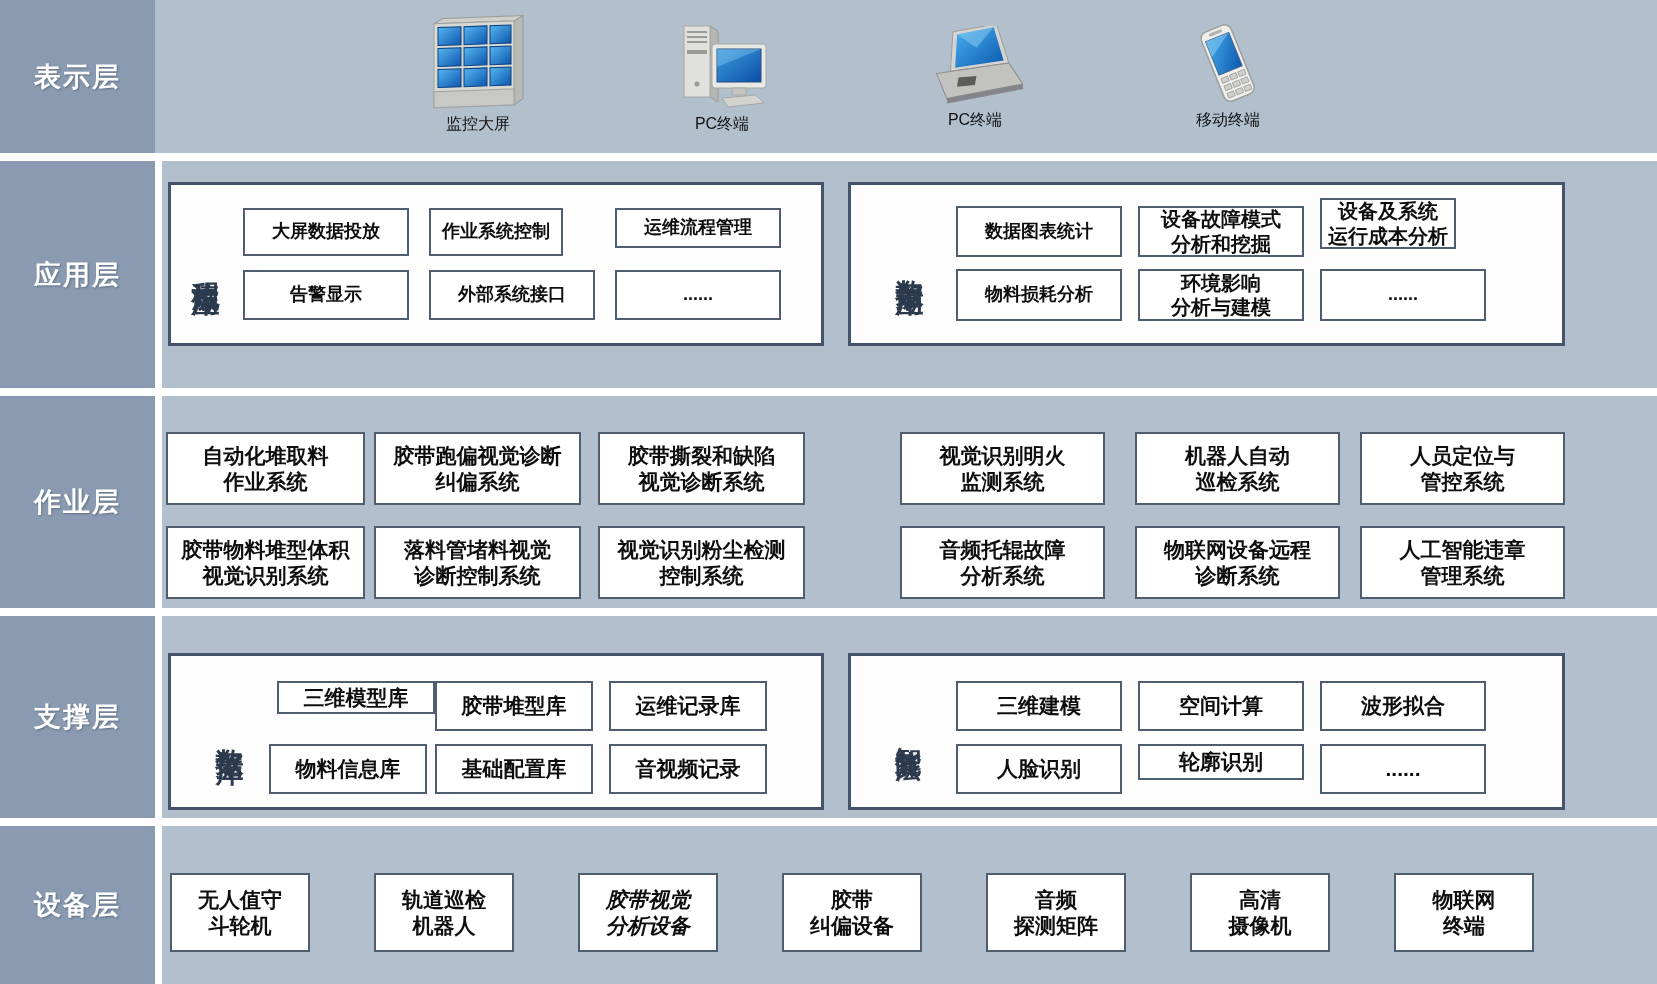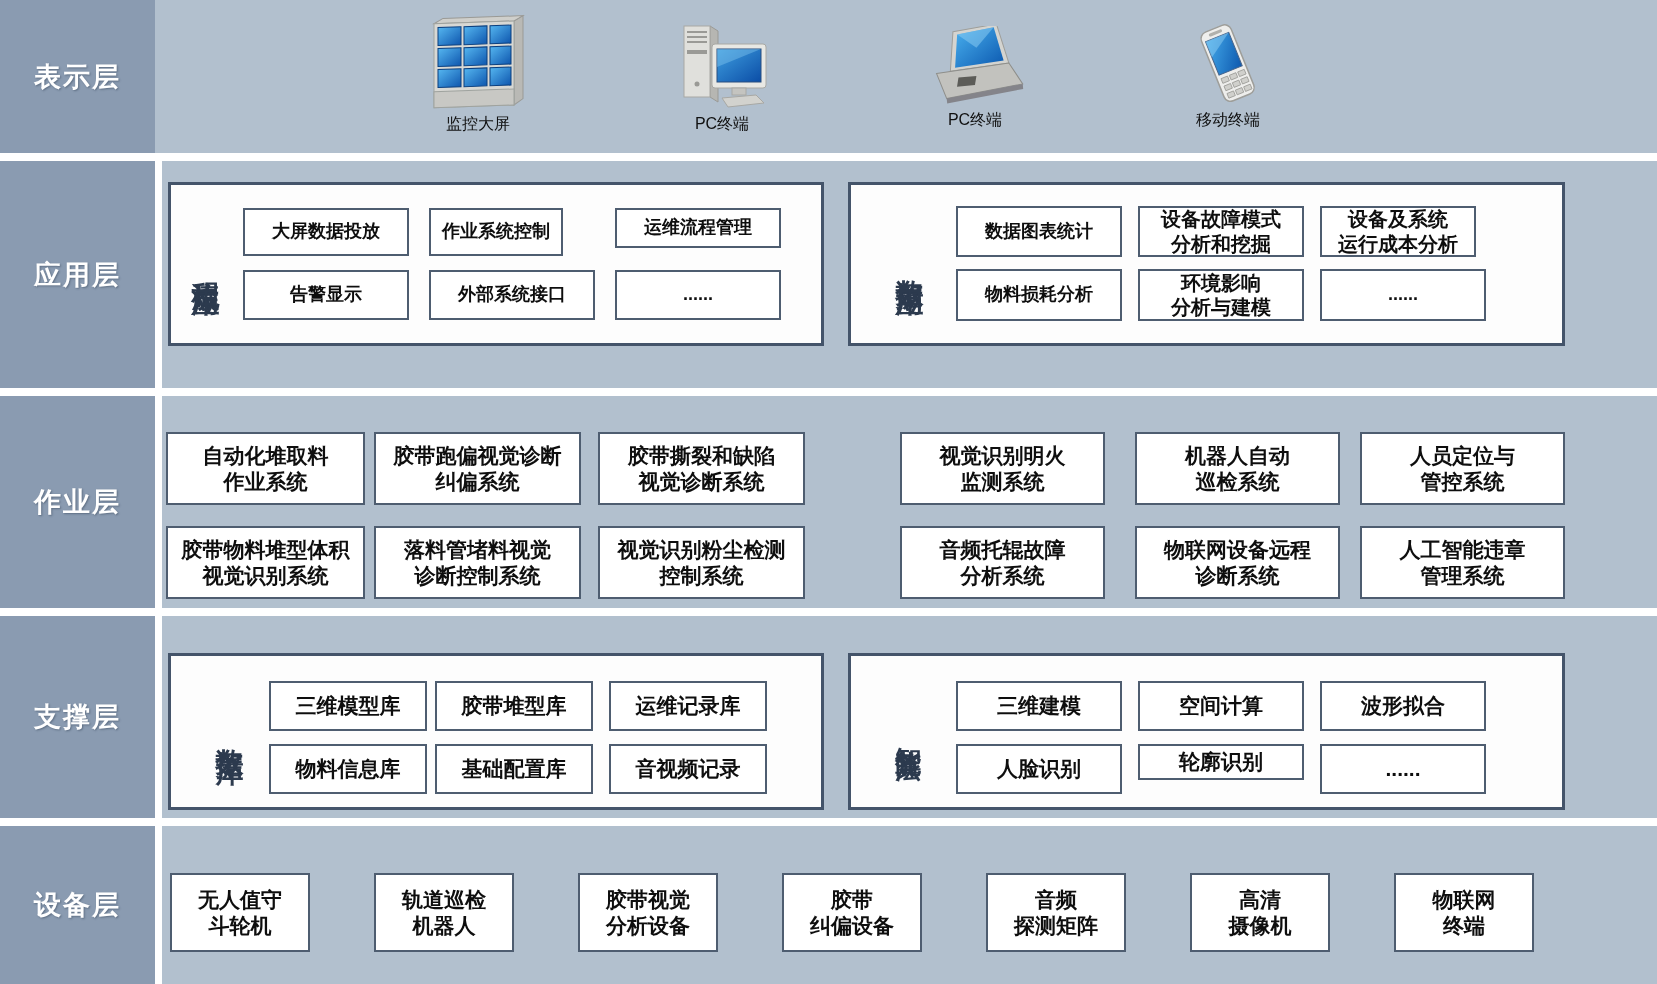--- a/index.html
+++ b/index.html
@@ -171,21 +171,21 @@
       <div class="wbox fs22" style="left:72px;  top:85px; width:166px; height:50px;">告警显示</div>
       <div class="wbox fs22" style="left:258px; top:85px; width:166px; height:50px;">外部系统接口</div>
       <div class="wbox fs22" style="left:444px; top:85px; width:166px; height:50px;">......</div>
     </div>
 
     <div class="panel" style="left:848px; top:21px; width:717px; height:164px;">
       <div class="vtitle" style="left:38px; width:40px;">数据应用</div>
       <div class="wbox fs22" style="left:105px; top:21px; width:166px; height:51px;">数据图表统计</div>
       <div class="wbox fs20" style="left:287px; top:21px; width:166px; height:51px;font-family:Liberation Serif, serif;">设备故障模式
 分析和挖掘</div>
-      <div class="wbox fs20" style="left:469px; top:21px; width:156px; height:51px;">设备及系统
+      <div class="wbox fs20" style="left:469px; top:13px; width:136px; height:51px;">设备及系统
 运行成本分析</div>
       <div class="wbox fs22" style="left:105px; top:84px; width:166px; height:52px;">物料损耗分析</div>
       <div class="wbox fs20" style="left:287px; top:84px; width:166px; height:52px;">环境影响
 分析与建模</div>
       <div class="wbox fs22" style="left:469px; top:84px; width:166px; height:52px;">......</div>
     </div>
   </div>
 
   <div class="layer-row" style="top:396px; height:212px;">
     <div class="row-bg" style="left:162px; right:0;"></div>
@@ -220,21 +220,21 @@
   </div>
 
   <div class="layer-row" style="top:616px; height:202px;">
     <div class="row-bg" style="left:162px; right:0;"></div>
     <div class="label-col">
       <span>支撑层</span>
     </div>
 
     <div class="panel" style="left:168px; top:37px; width:656px; height:157px;">
       <div class="vtitle" style="left:40px; width:36px;">数据库</div>
-      <div class="wbox fs21" style="left:98px;  top:25px; width:158px; height:50px;">三维模型库</div>
+      <div class="wbox fs21" style="left:106px;  top:25px; width:158px; height:33px;">三维模型库</div>
       <div class="wbox fs21" style="left:264px; top:25px; width:158px; height:50px;">胶带堆型库</div>
       <div class="wbox fs21" style="left:438px; top:25px; width:158px; height:50px;">运维记录库</div>
       <div class="wbox fs21" style="left:98px;  top:88px; width:158px; height:50px;">物料信息库</div>
       <div class="wbox fs21" style="left:264px; top:88px; width:158px; height:50px;">基础配置库</div>
       <div class="wbox fs21" style="left:438px; top:88px; width:158px; height:50px;">音视频记录</div>
     </div>
 
     <div class="panel" style="left:848px; top:37px; width:717px; height:157px;">
       <div class="vtitle" style="left:38px; width:40px; font-size:26px;">智能算法</div>
       <div class="wbox fs21" style="left:105px; top:25px; width:166px; height:50px;">三维建模</div>
@@ -249,21 +249,21 @@
   <div class="layer-row" style="top:826px; height:158px;">
     <div class="row-bg" style="left:162px; right:0;"></div>
     <div class="label-col">
       <span>设备层</span>
     </div>
 
     <div class="wbox fs21" style="left:170px;  top:47px; width:140px; height:79px;">无人值守
 斗轮机</div>
     <div class="wbox fs21" style="left:374px;  top:47px; width:140px; height:79px;">轨道巡检
 机器人</div>
-    <div class="wbox fs21" style="left:578px;  top:47px; width:140px; height:79px;">胶带视觉
+    <div class="wbox fs21" style="left:578px;  top:47px; width:140px; height:79px;font-style:italic;">胶带视觉
 分析设备</div>
     <div class="wbox fs21" style="left:782px;  top:47px; width:140px; height:79px;">胶带
 纠偏设备</div>
     <div class="wbox fs21" style="left:986px;  top:47px; width:140px; height:79px;">音频
 探测矩阵</div>
     <div class="wbox fs21" style="left:1190px; top:47px; width:140px; height:79px;">高清
 摄像机</div>
     <div class="wbox fs21" style="left:1394px; top:47px; width:140px; height:79px;">物联网
 终端</div>
   </div>

